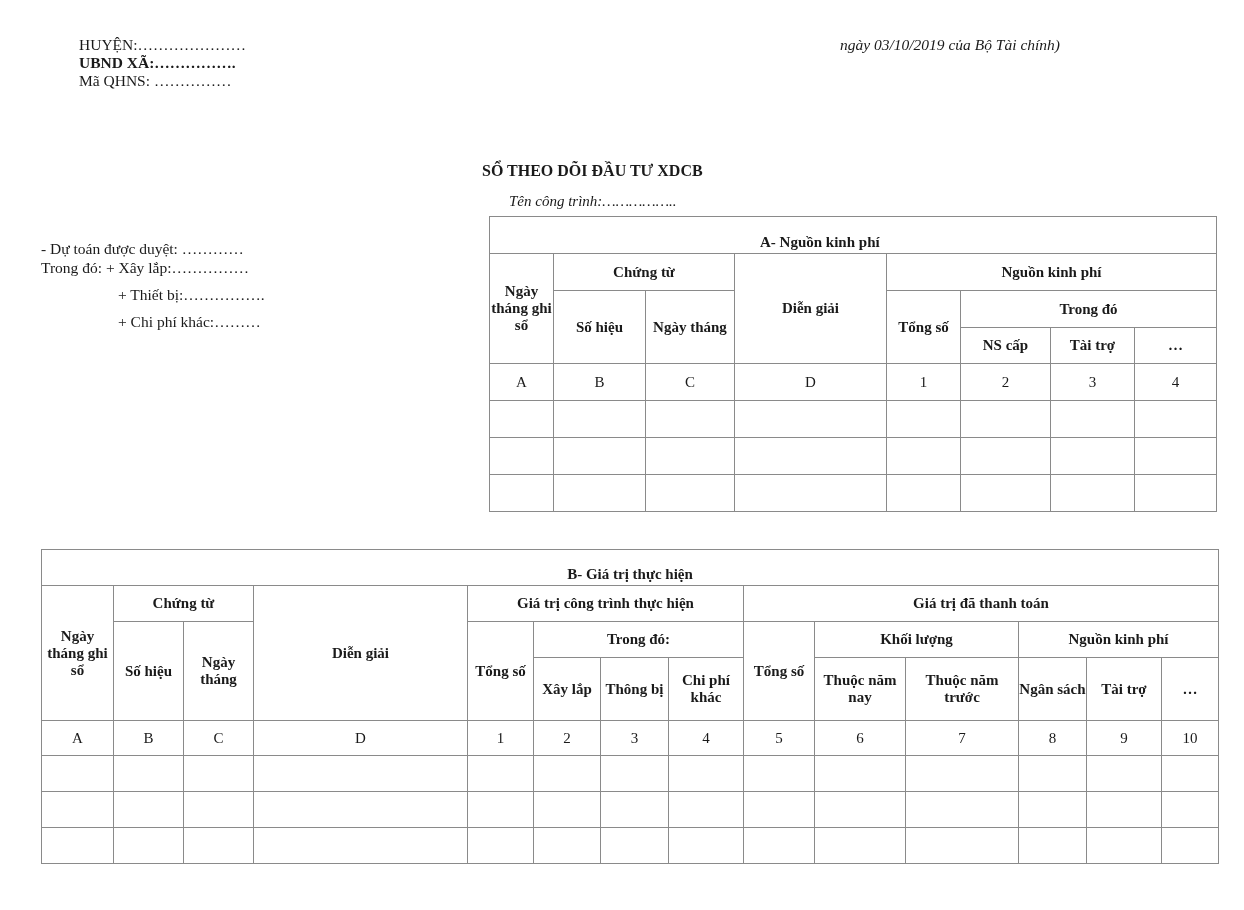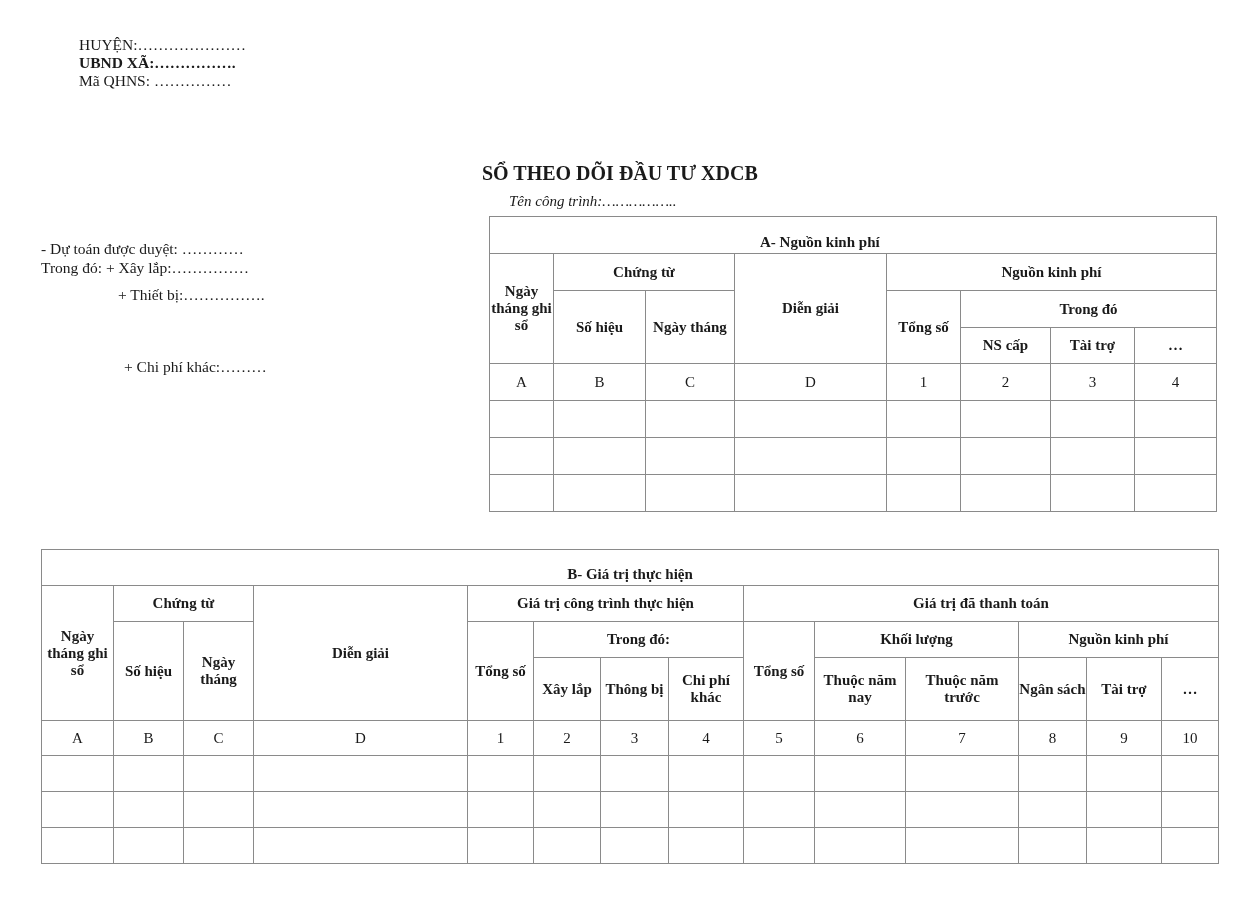--- a/index.html
+++ b/index.html
@@ -4,48 +4,49 @@
   <style>
     html, body { margin:0; padding:0; background:#ffffff; }
     body { width:1244px; height:910px; position:relative; overflow:hidden;
       font-family:"Liberation Serif", "DejaVu Serif", serif; color:#1a1a1a; }
     .abs { position:absolute; }
     .hdr-left { left:43px; top:36px; font-size:15.5px; line-height:18px;margin-left:36px; }
     .hdr-left .b { font-weight:bold; }
     .hdr-right { left:700px; top:36px; width:500px; text-align:center; font-size:15.5px; line-height:18px; }
     .hdr-right .b { font-weight:bold; }
     .hdr-right .i { font-style:italic; }
-    .doc-title { left:482px; top:162px; font-size:20px; font-weight:bold; }
+    .doc-title { left:482px; top:162px; font-size:16px; font-weight:bold; }
     .proj { left:509px; top:193px; font-size:15px; font-style:italic; }
     .budget { left:41px; font-size:15.5px; }
     table.grid { position:absolute; border-collapse:collapse; table-layout:fixed; font-size:15px;border-radius:32px; }
     table.grid td { border:1.3px solid #8a8a8a; padding:0; text-align:center; vertical-align:middle; line-height:17px; }
     table.grid td.h { font-weight:bold; }
     table.grid td.lbl { font-weight:normal; }
     .title-a { text-align:left !important; padding-left:270px !important; vertical-align:bottom !important; padding-bottom:2px !important; }
   </style>
 </head>
 <body>
 
 <div class="abs hdr-left">
   <div>HUYỆN:…………………</div>
   <div class="b">UBND XÃ:…………….</div>
   <div>Mã QHNS: ……………</div>
 </div>
 
 <div class="abs hdr-right">
+  <div class="i">ngày 03/10/2019 của Bộ Tài chính)</div>
 </div>
 
 <div class="abs doc-title">SỔ THEO DÕI ĐẦU TƯ XDCB</div>
 <div class="abs proj">Tên công trình:……………..</div>
 
 <div class="abs budget" style="top:240px;">- Dự toán được duyệt: …………</div>
 <div class="abs budget" style="top:259px;">Trong đó: + Xây lắp:……………</div>
 <div class="abs budget" style="top:286px; left:118px;">+ Thiết bị:…………….</div>
-<div class="abs budget" style="top:313px; left:124px;margin-top:45px;">+ Chi phí khác:………</div>
+<div class="abs budget" style="top:313px; left:118px;">+ Chi phí khác:………</div>
 
 <table class="grid" style="left:489px; top:216px; width:727px;">
   <colgroup>
     <col style="width:64px">
       <col style="width:92px">
       <col style="width:89px">
       <col style="width:152px">
     <col style="width:74px">
       <col style="width:90px">
       <col style="width:84px">

